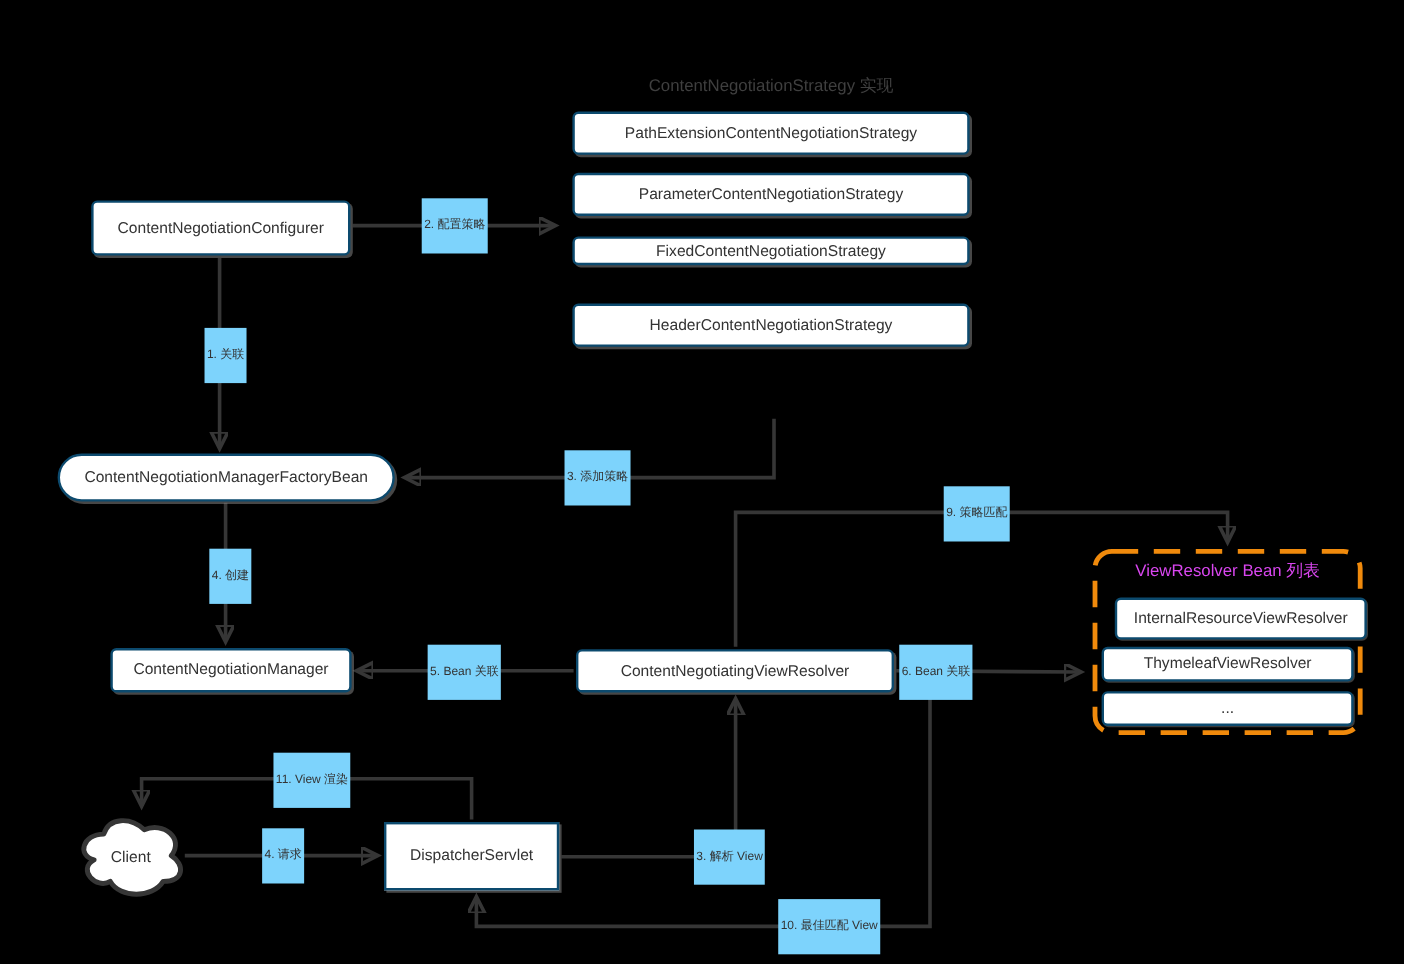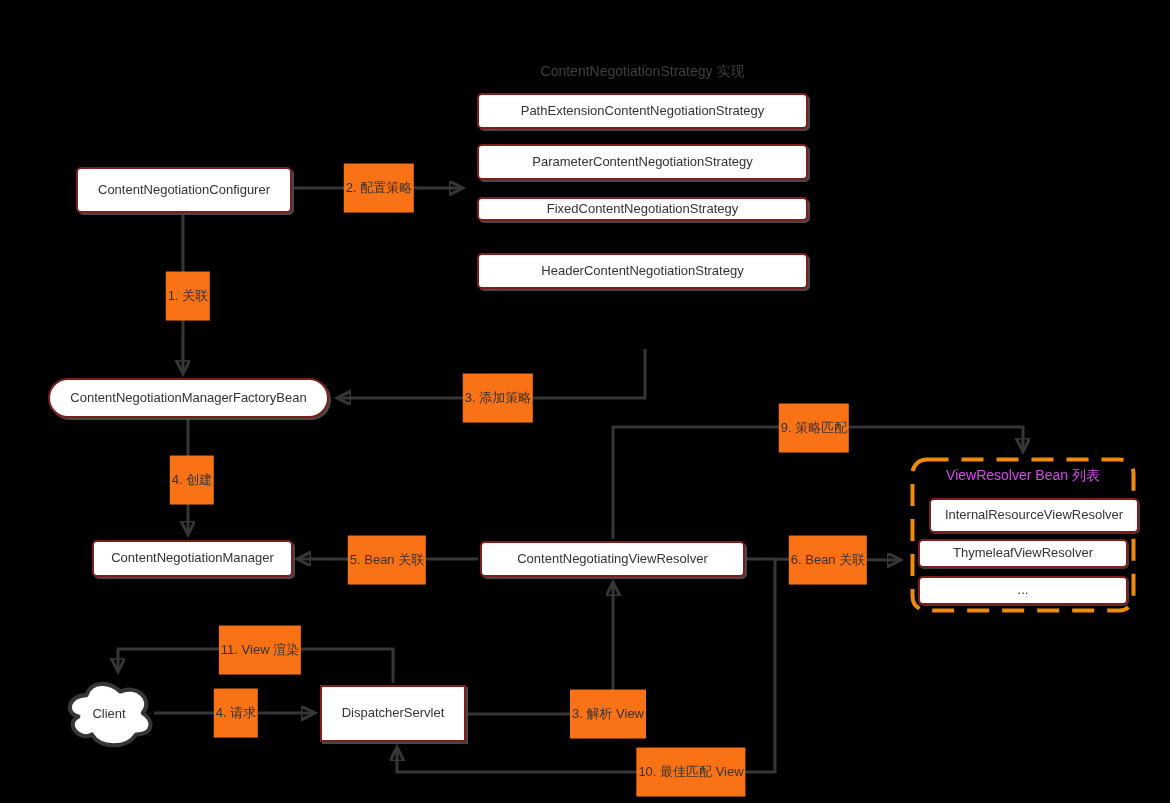--- a/index.html
+++ b/index.html
@@ -1,34 +1,34 @@
 <!DOCTYPE html>
 <html><head>
 <meta charset="utf-8">
 <style>
   html,body{margin:0;padding:0;background:#000;}
   #canvas{
     position:relative;width:1170px;height:803px;background:#000;overflow:hidden;
     font-family:"Liberation Sans","DejaVu Sans",sans-serif;
   }
   .node{
-    position:absolute;background:#fff;border:2px solid #7f1d1d;border-radius:5px;
+    position:absolute;background:#fff;border:2px solid #0c4a6e;border-radius:5px;
     color:#333;font-size:13px;line-height:1.25;text-align:center;
     display:flex;align-items:center;justify-content:center;
     padding:2px 5px;box-sizing:border-box;word-break:break-all;
     box-shadow:2px 2px 0 rgba(130,130,130,0.55);
   }
   .square{border-radius:0;}
   .group-title{
     position:absolute;color:#3f3f3f;font-size:14px;text-align:center;
     white-space:nowrap;
   }
   .edge-label{
     position:absolute;transform:translate(-50%,-50%);
-    background:#f97316;color:#333;font-size:13px;line-height:1.15;
+    background:#7dd3fc;color:#333;font-size:10px;line-height:1.15;
     padding:17px 2px;white-space:nowrap;
   }
   #arrow-layer{position:absolute;left:0;top:0;}
   #arrow-layer path{fill:none;stroke:#363636;stroke-width:3;}
   #resolver-group{position:absolute;left:910px;top:457px;width:226px;height:156px;}
   #resolver-group .node{box-shadow:1px 1px 0 rgba(130,130,130,0.45);}
   #cloud-wrap{position:absolute;left:64px;top:677px;width:90px;height:72px;}
   #cloud-label{
     position:absolute;left:0;top:0;width:100%;height:100%;
     display:flex;align-items:center;justify-content:center;
@@ -90,20 +90,20 @@
                C44,3.5 26.4,3.5 22,17.5 Z" fill="#ffffff" stroke="#363636" stroke-width="4" stroke-linejoin="round"></path>
     </svg>
     <div id="cloud-label">Client</div>
   </div>
 
   <span class="edge-label" style="left:188px;top:296px;">1. 关联</span>
   <span class="edge-label" style="left:379px;top:188px;">2. 配置策略</span>
   <span class="edge-label" style="left:498px;top:398px;">3. 添加策略</span>
   <span class="edge-label" style="left:192px;top:480px;">4. 创建</span>
   <span class="edge-label" style="left:387px;top:560px;">5. Bean 关联</span>
-  <span class="edge-label" style="left:828px;top:560px;">6. Bean 关联</span>
+  <span class="edge-label" style="left:780px;top:560px;">6. Bean 关联</span>
   <span class="edge-label" style="left:236px;top:713px;">4. 请求</span>
   <span class="edge-label" style="left:608px;top:714px;">3. 解析 View</span>
   <span class="edge-label" style="left:778px;top:428px;margin-left:36px;">9. 策略匹配</span>
   <span class="edge-label" style="left:691px;top:772px;">10. 最佳匹配 View</span>
   <span class="edge-label" style="left:260px;top:650px;">11. View 渲染</span>
 
 </div>
 
 </body></html>

